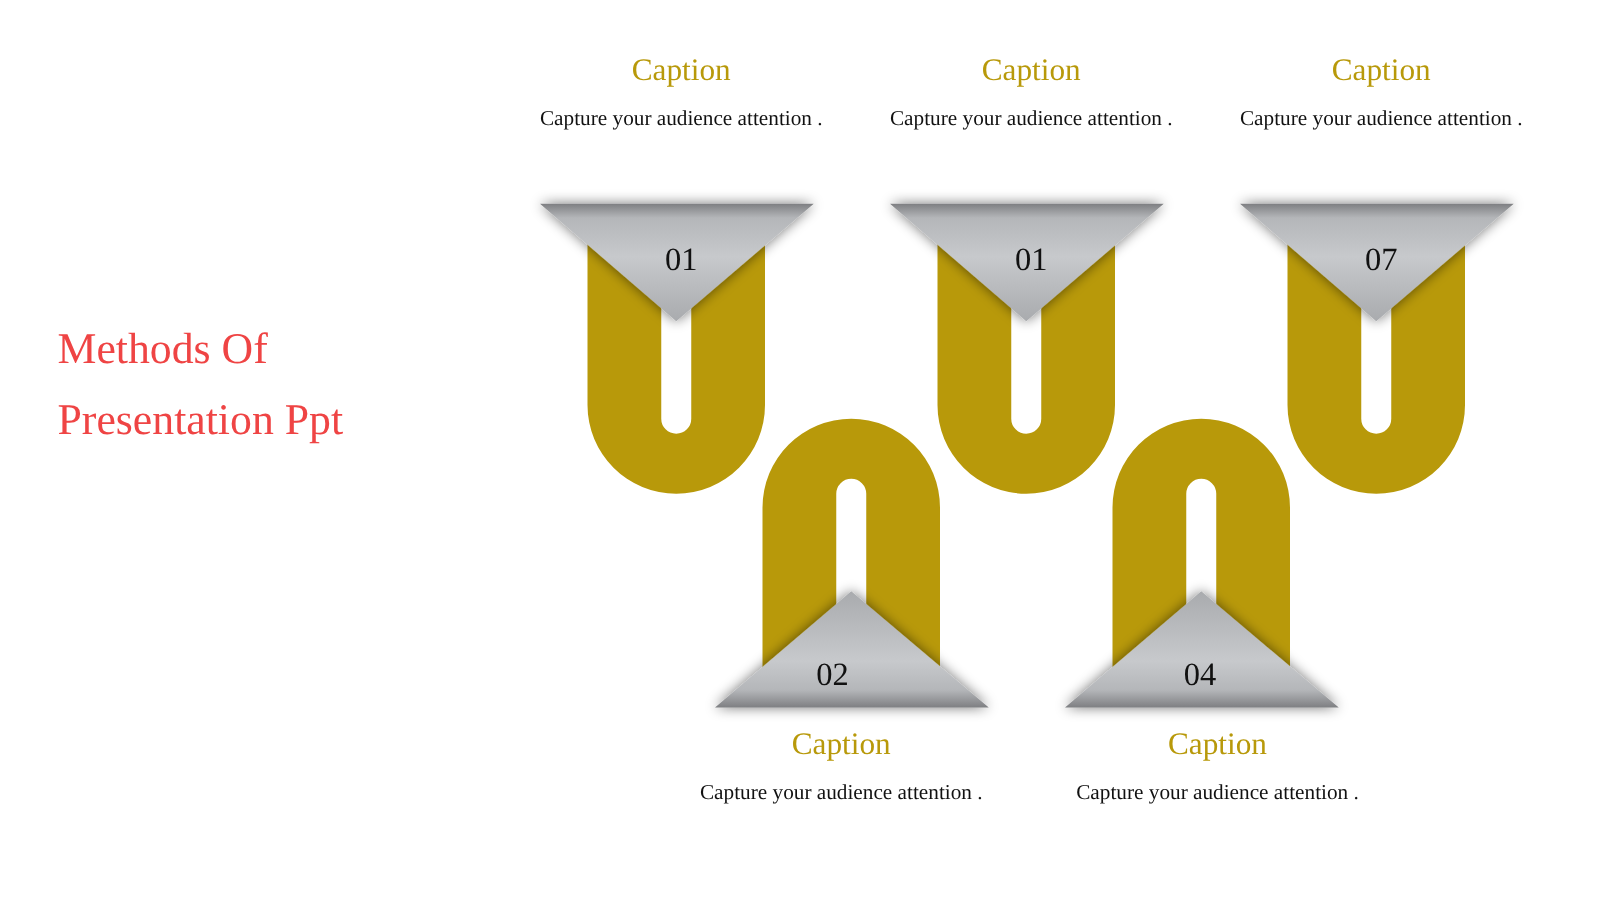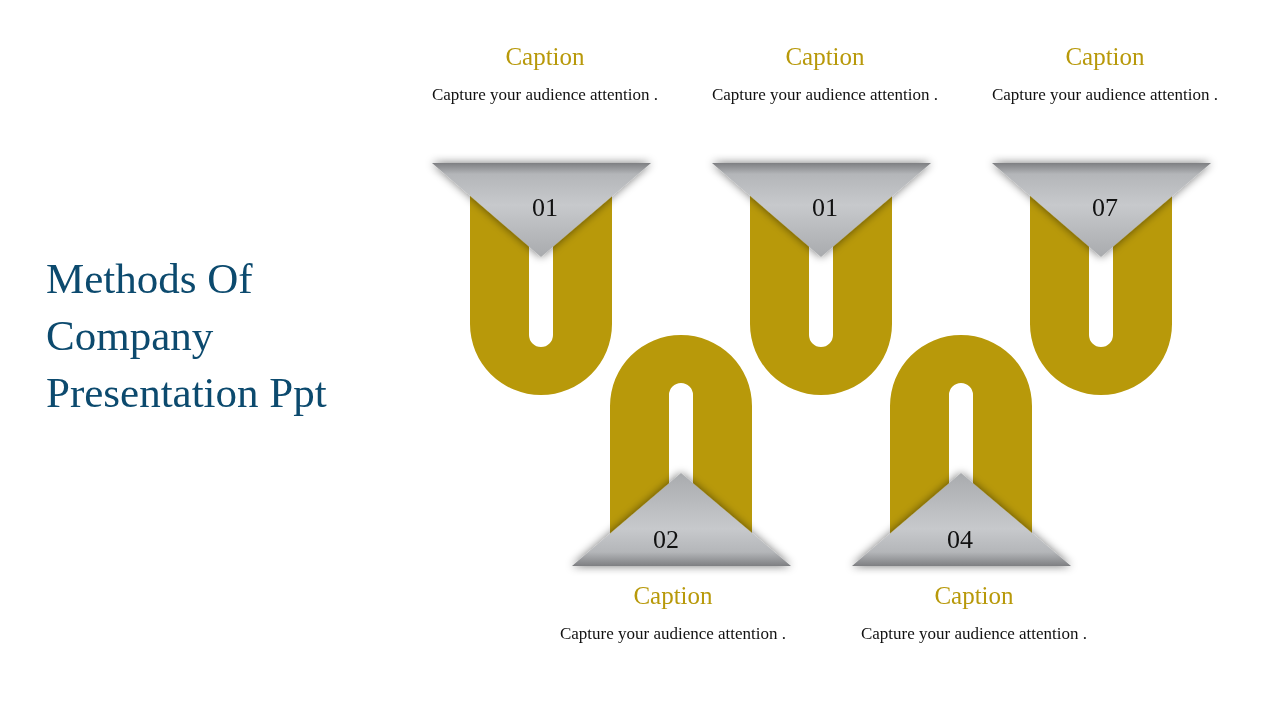--- a/index.html
+++ b/index.html
@@ -1,30 +1,29 @@
 <!DOCTYPE html>
 <html><head>
 <meta charset="utf-8">
 <style>
   html,body{margin:0;padding:0;background:#fff;}
   body{width:1280px;height:720px;position:relative;overflow:hidden;font-family:"DejaVu Serif","Liberation Serif",serif;}
-  .title{position:absolute;left:46px;top:250px;width:380px;font-size:43px;line-height:57px;color:#0c4a6e;font-family:"Liberation Serif","DejaVu Serif",serif;}
+  .title{position:absolute;left:46px;top:250px;width:380px;font-size:35px;line-height:57px;color:#ef4444;font-family:"Liberation Serif","DejaVu Serif",serif;}
   .title div{white-space:nowrap;}
   svg.diagram{position:absolute;left:0;top:0;}
   .cap{position:absolute;width:280px;text-align:center;font-family:Liberation Serif, serif;}
   .cap .h{color:#B8990A;font-size:25px;line-height:30px;}
   .cap .b{color:#111;font-size:17px;line-height:30px;margin-top:10px;}
   .num{position:absolute;width:80px;text-align:center;font-size:26px;color:#111;font-family:"Liberation Serif","DejaVu Serif",serif;}
 </style>
 </head>
 <body>
 
 <div class="title">
   <div>Methods Of</div>
-  <div>Company</div>
   <div>Presentation Ppt</div>
 </div>
 
 <svg class="diagram" width="1280" height="720">
   <defs>
     <linearGradient id="gdown" x1="0" y1="0" x2="0" y2="1">
       <stop offset="0" stop-color="#7e7f82"></stop>
       <stop offset="0.12" stop-color="#b4b6b9"></stop>
       <stop offset="0.45" stop-color="#c7c9cc"></stop>
       <stop offset="1" stop-color="#a9abae"></stop>

